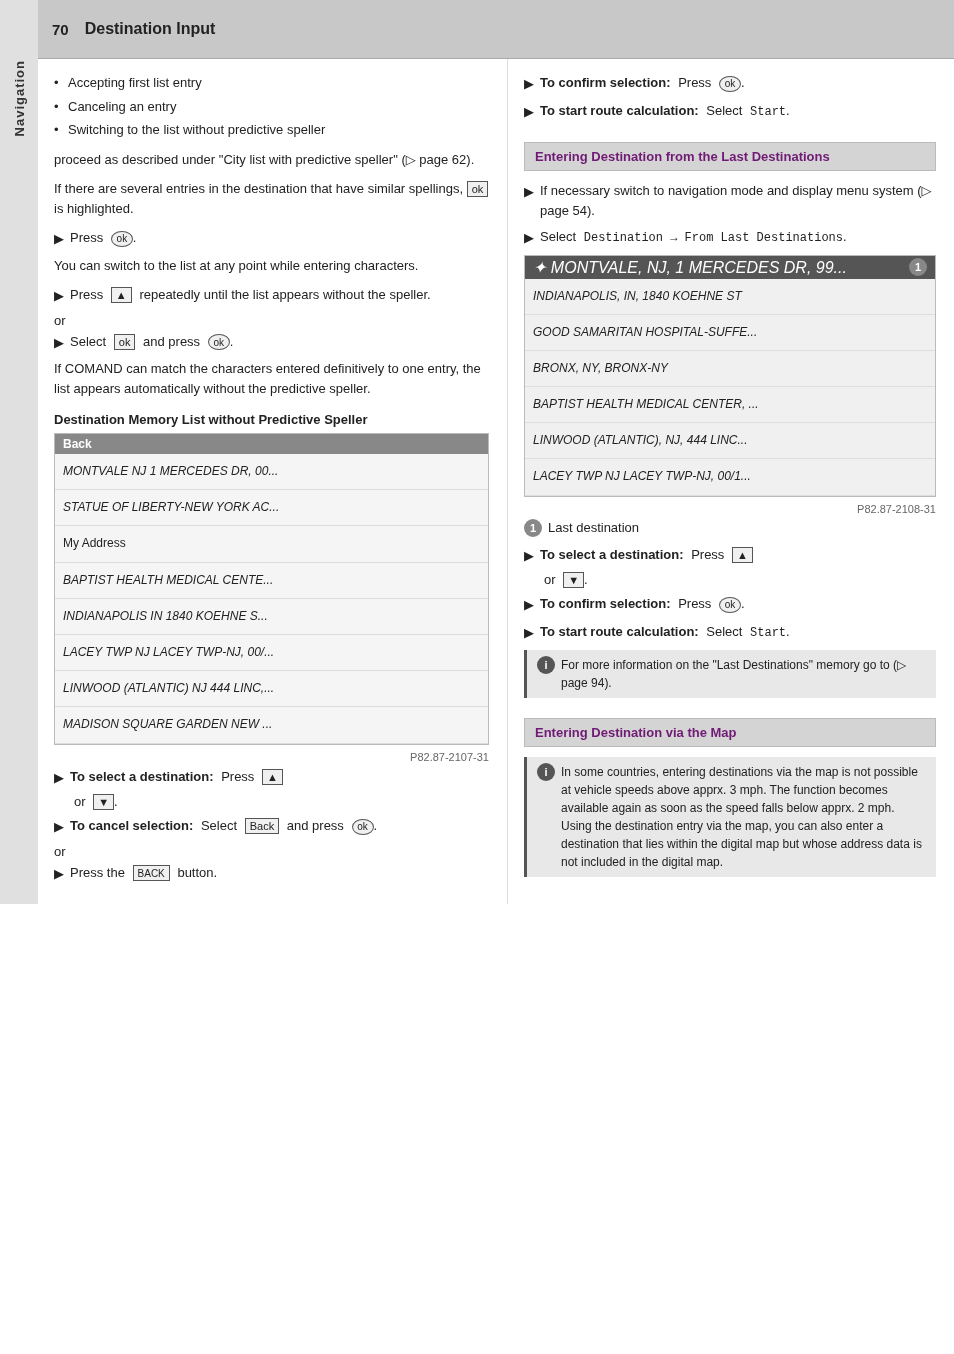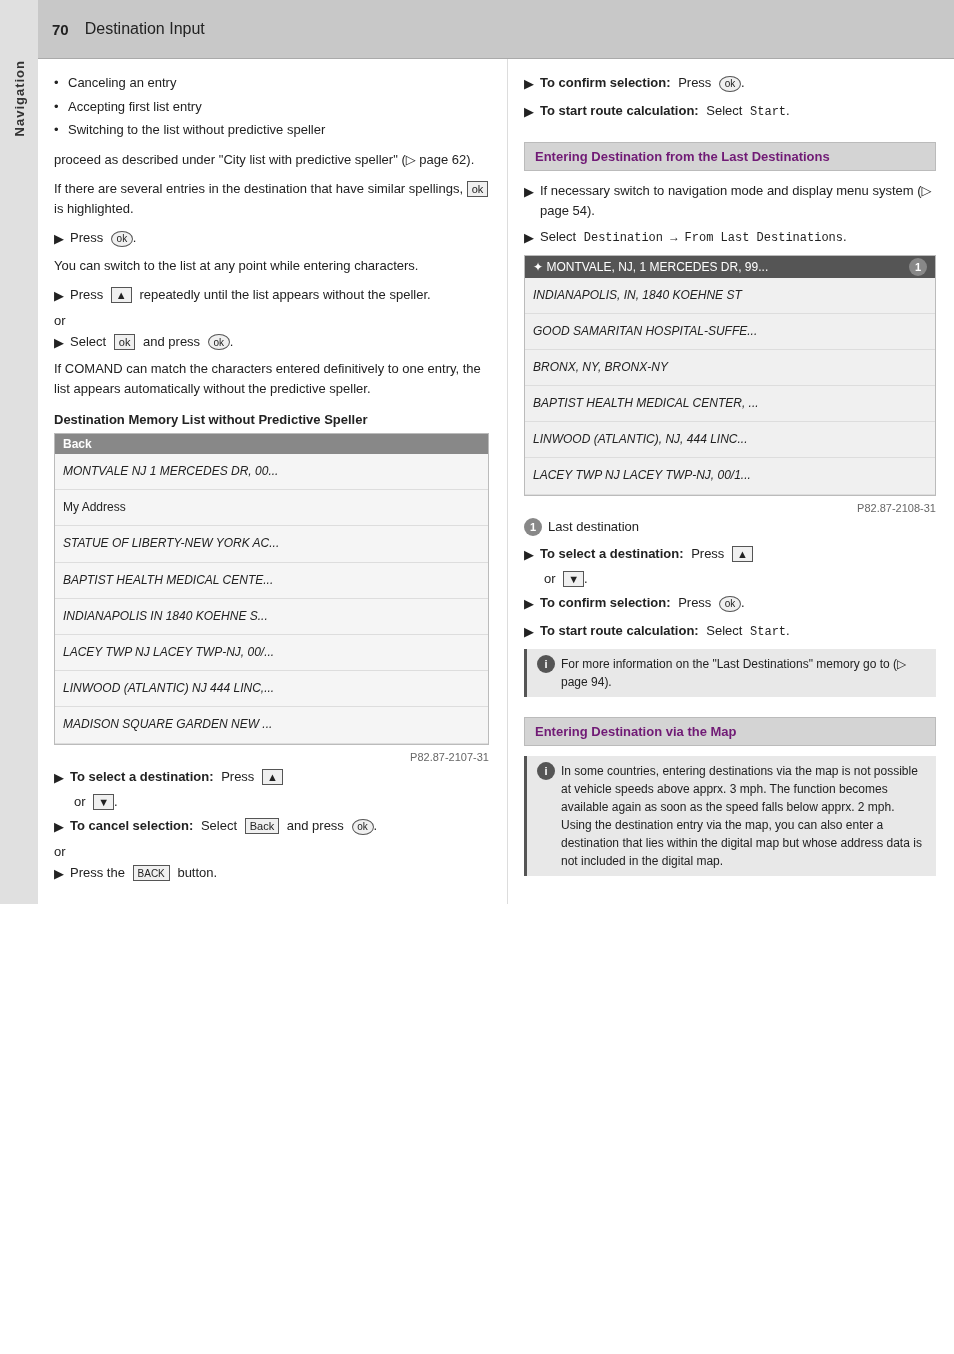--- a/index.html
+++ b/index.html
@@ -42,21 +42,21 @@
       border-bottom: 1px solid #aaa;
     }
     .page-number {
       font-size: 15px;
       font-weight: bold;
       margin-right: 16px;
       color: #222;
     }
     .header-title {
       font-size: 16px;
-      font-weight: normal;
+      font-weight: bold;
       color: #222;
     }
     
     .content-area {
       flex: 1;
       display: flex;
       flex-direction: column;
     }
     .two-col {
       display: flex;
@@ -263,22 +263,22 @@
     <div class="header-bar">
       <span class="page-number">70</span>
       <span class="header-title">Destination Input</span>
     </div>
 
     <div class="two-col">
 
       <div class="left-col">
 
         <ul class="bullet-list">
+          <li>Accepting first list entry</li>
           <li>Canceling an entry</li>
-          <li>Accepting first list entry</li>
           <li>Switching to the list without predictive speller</li>
         </ul>
 
         <p class="section-text">proceed as described under "City list with predictive speller" (▷ page 62).</p>
 
 
         <p class="section-text">
           <span>If there are several entries in the destination that have similar spellings,</span>
           <span class="inline-box">ok</span>
           <span>is highlighted.</span>
@@ -315,22 +315,22 @@
           </span>
         </div>
 
         <p class="section-text">If COMAND can match the characters entered definitively to one entry, the list appears automatically without the predictive speller.</p>
 
         <p class="section-heading">Destination Memory List without Predictive Speller</p>
 
         <div class="dest-list-box">
           <div class="dest-list-header">Back</div>
           <div class="dest-list-item">MONTVALE NJ 1 MERCEDES DR, 00...</div>
+          <div class="dest-list-item">STATUE OF LIBERTY-NEW YORK AC...</div>
           <div class="dest-list-item normal">My Address</div>
-          <div class="dest-list-item">STATUE OF LIBERTY-NEW YORK AC...</div>
           <div class="dest-list-item">BAPTIST HEALTH MEDICAL CENTE...</div>
           <div class="dest-list-item">INDIANAPOLIS IN 1840 KOEHNE S...</div>
           <div class="dest-list-item">LACEY TWP NJ LACEY TWP-NJ, 00/...</div>
           <div class="dest-list-item">LINWOOD (ATLANTIC) NJ 444 LINC,...</div>
           <div class="dest-list-item">MADISON SQUARE GARDEN NEW ...</div>
         </div>
         <div class="caption-text">P82.87-2107-31</div>
 
         <div class="arrow-item">
           <span class="arrow-icon">▶</span>
@@ -403,21 +403,21 @@
         <div class="arrow-item">
           <span class="arrow-icon">▶</span>
           <span>
             <span>Select</span>
             <span class="mono" style="margin-left:4px;">Destination → From Last Destinations</span>.
           </span>
         </div>
 
         <div class="dest-list-box-right">
           <div class="first-item">
-            <span style="font-size:12px;">✦ MONTVALE, NJ, 1 MERCEDES DR, 99...</span>
+            <span style="font-style:italic;font-size:16px;">✦ MONTVALE, NJ, 1 MERCEDES DR, 99...</span>
             <div class="circle-num">1</div>
           </div>
           <div class="dest-list-item">INDIANAPOLIS, IN, 1840 KOEHNE ST</div>
           <div class="dest-list-item">GOOD SAMARITAN HOSPITAL-SUFFE...</div>
           <div class="dest-list-item">BRONX, NY, BRONX-NY</div>
           <div class="dest-list-item">BAPTIST HEALTH MEDICAL CENTER, ...</div>
           <div class="dest-list-item">LINWOOD (ATLANTIC), NJ, 444 LINC...</div>
           <div class="dest-list-item">LACEY TWP NJ LACEY TWP-NJ, 00/1...</div>
         </div>
         <div class="caption-text">P82.87-2108-31</div>

